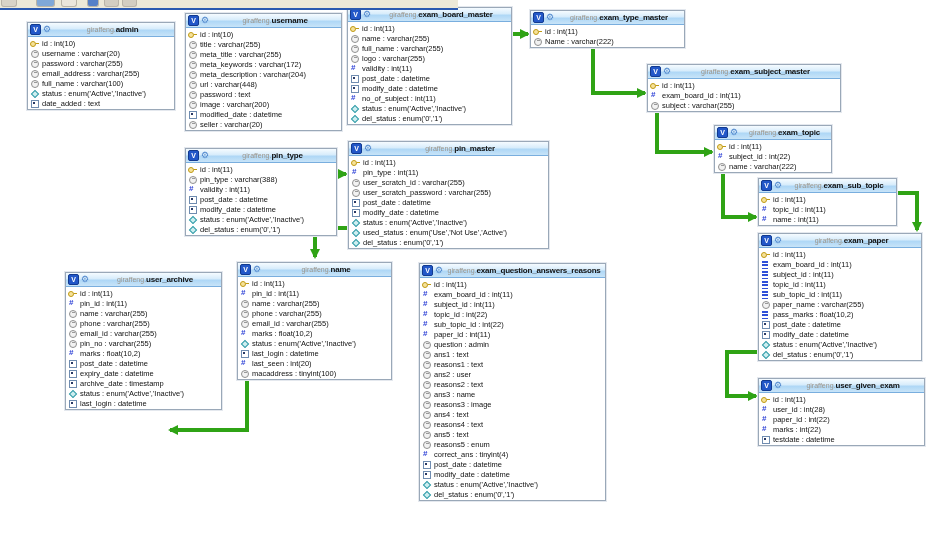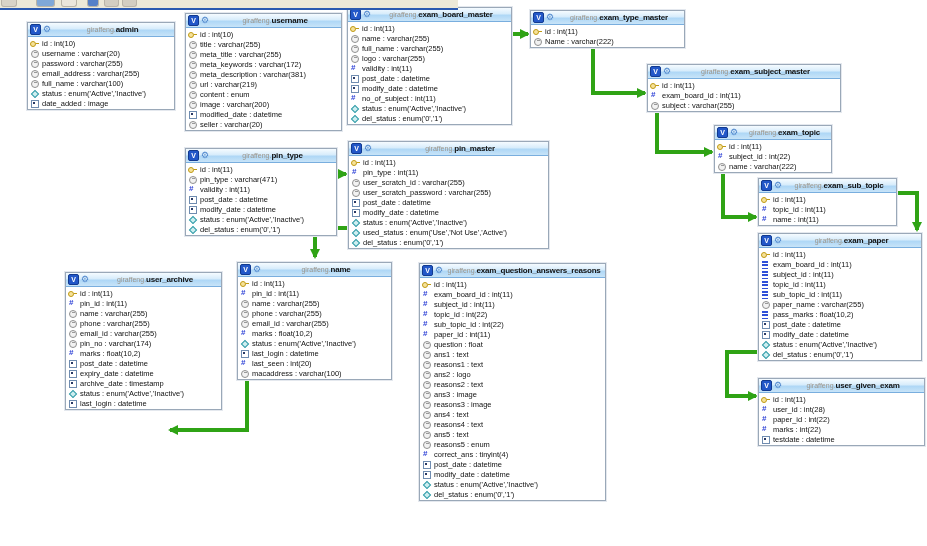--- a/index.html
+++ b/index.html
@@ -104,21 +104,21 @@
         <div class="field-row">
           <span class="ic ic-text"></span>
           <span>full_name : varchar(100)</span>
         </div>
         <div class="field-row">
           <span class="ic ic-enum"></span>
           <span>status : enum('Active','Inactive')</span>
         </div>
         <div class="field-row">
           <span class="ic ic-date"></span>
-          <span>date_added : image</span>
+          <span>date_added : text</span>
         </div>
       </div>
     </div>
     <div class="table-box" style="left: 185px; top: 13px; width: 155px;">
       <div class="tbl-header">
         <span class="v-icon">V</span>
         <span class="gear-icon">⚙</span>
         <span class="tbl-title">giraffeng.<b>username</b></span>
       </div>
       <div class="tbl-body">
@@ -133,29 +133,29 @@
         <div class="field-row">
           <span class="ic ic-text"></span>
           <span>meta_title : varchar(255)</span>
         </div>
         <div class="field-row">
           <span class="ic ic-text"></span>
           <span>meta_keywords : varchar(172)</span>
         </div>
         <div class="field-row">
           <span class="ic ic-text"></span>
-          <span>meta_description : varchar(381)</span>
-        </div>
-        <div class="field-row">
-          <span class="ic ic-text"></span>
-          <span>url : varchar(219)</span>
-        </div>
-        <div class="field-row">
-          <span class="ic ic-text"></span>
-          <span>content : enum</span>
+          <span>meta_description : varchar(204)</span>
+        </div>
+        <div class="field-row">
+          <span class="ic ic-text"></span>
+          <span>url : varchar(448)</span>
+        </div>
+        <div class="field-row">
+          <span class="ic ic-text"></span>
+          <span>password : text</span>
         </div>
         <div class="field-row">
           <span class="ic ic-text"></span>
           <span>image : varchar(200)</span>
         </div>
         <div class="field-row">
           <span class="ic ic-date"></span>
           <span>modified_date : datetime</span>
         </div>
         <div class="field-row">
@@ -381,21 +381,21 @@
         <span class="gear-icon">⚙</span>
         <span class="tbl-title">giraffeng.<b>pin_type</b></span>
       </div>
       <div class="tbl-body">
         <div class="field-row">
           <span class="ic ic-key"></span>
           <span>id : int(11)</span>
         </div>
         <div class="field-row">
           <span class="ic ic-text"></span>
-          <span>pin_type : varchar(471)</span>
+          <span>pin_type : varchar(388)</span>
         </div>
         <div class="field-row">
           <span class="ic ic-num"></span>
           <span>validity : int(11)</span>
         </div>
         <div class="field-row">
           <span class="ic ic-date"></span>
           <span>post_date : datetime</span>
         </div>
         <div class="field-row">
@@ -479,21 +479,21 @@
         <div class="field-row">
           <span class="ic ic-text"></span>
           <span>phone : varchar(255)</span>
         </div>
         <div class="field-row">
           <span class="ic ic-text"></span>
           <span>email_id : varchar(255)</span>
         </div>
         <div class="field-row">
           <span class="ic ic-text"></span>
-          <span>pin_no : varchar(174)</span>
+          <span>pin_no : varchar(255)</span>
         </div>
         <div class="field-row">
           <span class="ic ic-num"></span>
           <span>marks : float(10,2)</span>
         </div>
         <div class="field-row">
           <span class="ic ic-date"></span>
           <span>post_date : datetime</span>
         </div>
         <div class="field-row">
@@ -552,21 +552,21 @@
         <div class="field-row">
           <span class="ic ic-date"></span>
           <span>last_login : datetime</span>
         </div>
         <div class="field-row">
           <span class="ic ic-num"></span>
           <span>last_seen : int(20)</span>
         </div>
         <div class="field-row">
           <span class="ic ic-text"></span>
-          <span>macaddress : varchar(100)</span>
+          <span>macaddress : tinyint(100)</span>
         </div>
       </div>
     </div>
     <div class="table-box" style="left: 419px; top: 263px; width: 185px;">
       <div class="tbl-header">
         <span class="v-icon">V</span>
         <span class="gear-icon">⚙</span>
         <span class="tbl-title">giraffeng.<b>exam_question_answers_reasons</b></span>
       </div>
       <div class="tbl-body">
@@ -589,41 +589,41 @@
         <div class="field-row">
           <span class="ic ic-num"></span>
           <span>sub_topic_id : int(22)</span>
         </div>
         <div class="field-row">
           <span class="ic ic-num"></span>
           <span>paper_id : int(11)</span>
         </div>
         <div class="field-row">
           <span class="ic ic-text"></span>
-          <span>question : float</span>
+          <span>question : admin</span>
         </div>
         <div class="field-row">
           <span class="ic ic-text"></span>
           <span>ans1 : text</span>
         </div>
         <div class="field-row">
           <span class="ic ic-text"></span>
           <span>reasons1 : text</span>
         </div>
         <div class="field-row">
           <span class="ic ic-text"></span>
-          <span>ans2 : logo</span>
+          <span>ans2 : user</span>
         </div>
         <div class="field-row">
           <span class="ic ic-text"></span>
           <span>reasons2 : text</span>
         </div>
         <div class="field-row">
           <span class="ic ic-text"></span>
-          <span>ans3 : image</span>
+          <span>ans3 : name</span>
         </div>
         <div class="field-row">
           <span class="ic ic-text"></span>
           <span>reasons3 : image</span>
         </div>
         <div class="field-row">
           <span class="ic ic-text"></span>
           <span>ans4 : text</span>
         </div>
         <div class="field-row">

